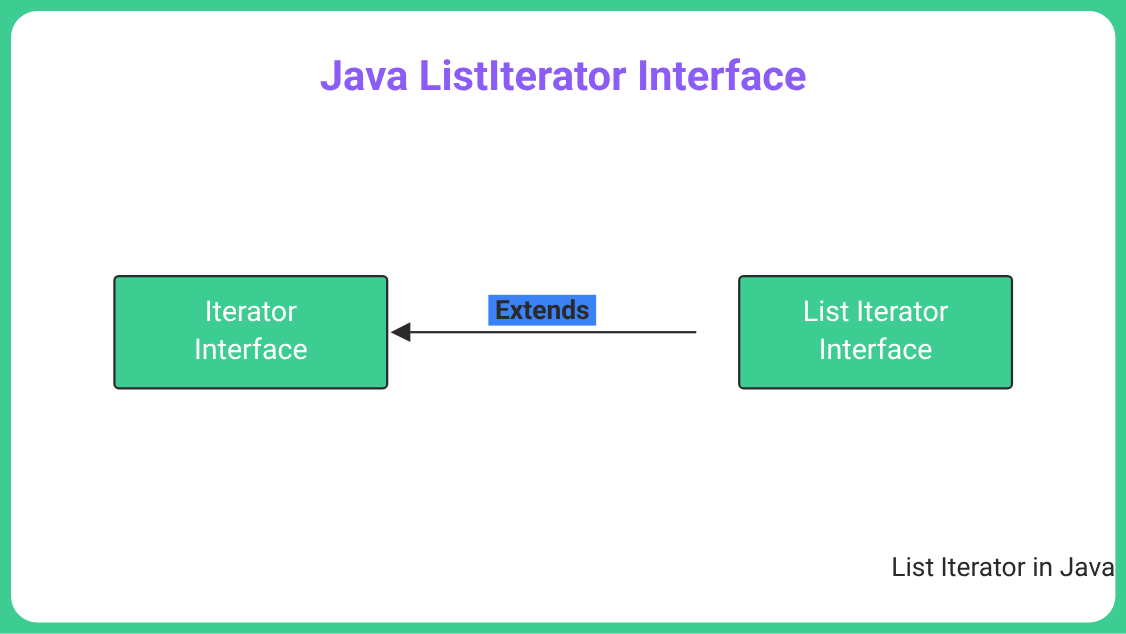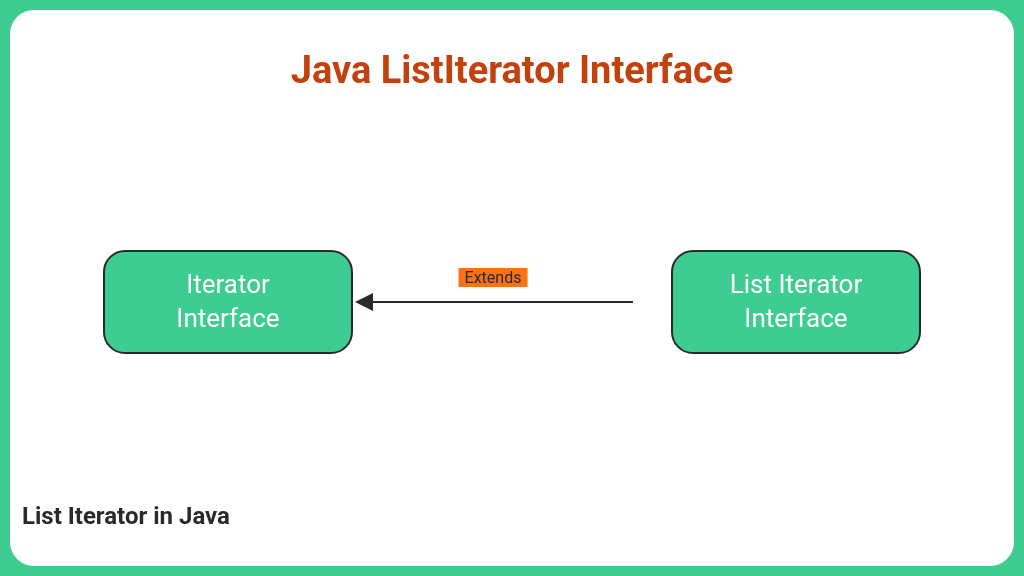--- a/index.html
+++ b/index.html
@@ -23,37 +23,37 @@
       border-radius: 24px;
       position: relative;
       display: flex;
       flex-direction: column;
       align-items: center;
     }
     .title {
       margin-top: 38px;
       font-size: 38px;
       font-weight: 700;
-      color: #c2410c;
+      color: #8b5cf6;
       text-align: center;
     }
     .diagram-area {
       position: absolute;
       top: 240px;
       left: 0;
       right: 0;
       display: flex;
       align-items: center;
       justify-content: center;
       gap: 0;
     }
     .box {
       background: #3dcc91;
       border: 2px solid #2a2a2a;
-      border-radius: 22px;
+      border-radius: 5px;
       color: #ffffff;
       font-size: 26px;
       font-weight: 500;
       text-align: center;
       padding: 16px 34px;
       line-height: 1.3;
       min-width: 250px;
       display: flex;
       flex-direction: column;
       align-items: center;
@@ -92,35 +92,35 @@
       height: 0;
       border-top: 9px solid transparent;
       border-bottom: 9px solid transparent;
       border-right: 18px solid #2a2a2a;
     }
     .arrow-label {
       position: absolute;
       top: 6px;
       left: 50%;
       transform: translateX(-50%);
-      font-size: 16px;
+      font-size: 24px;
       color: #2a2a2a;
-      font-weight: 400;
-      background: #f97316;
+      font-weight: 700;
+      background: #3b82f6;
       padding: 0 6px;
     }
     .caption {
       position: absolute;
       bottom: 36px;
-      left: 12px;
+      left: 0;
       right: 0;
-      text-align: left;
+      text-align: right;
       font-size: 24px;
       color: #2a2a2a;
-      font-weight: 700;
+      font-weight: 400;
     }
   </style>
 </head>
 <body>
 
 <div class="frame">
   <h1 class="title">Java ListIterator Interface</h1>
 
   <div class="diagram-area">
     <div class="box box-left">

